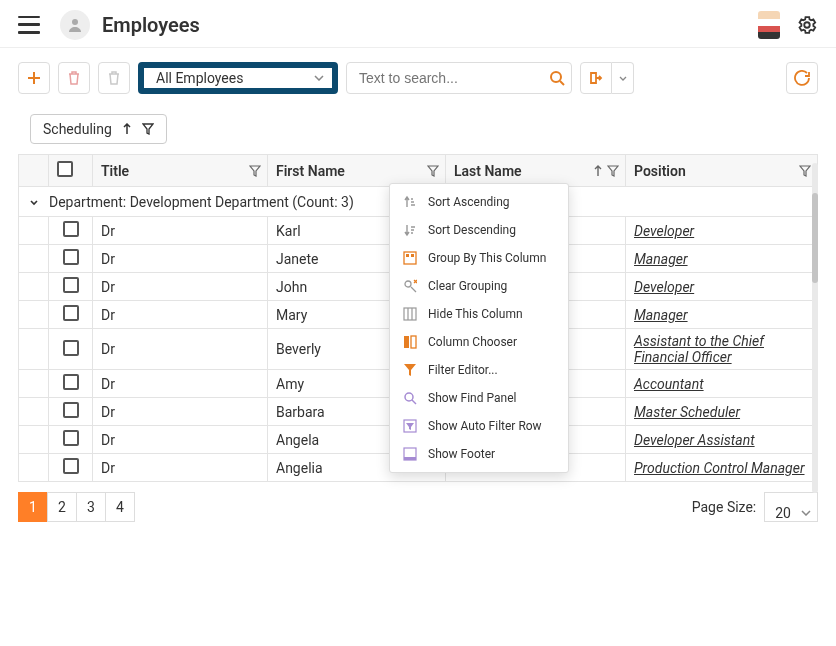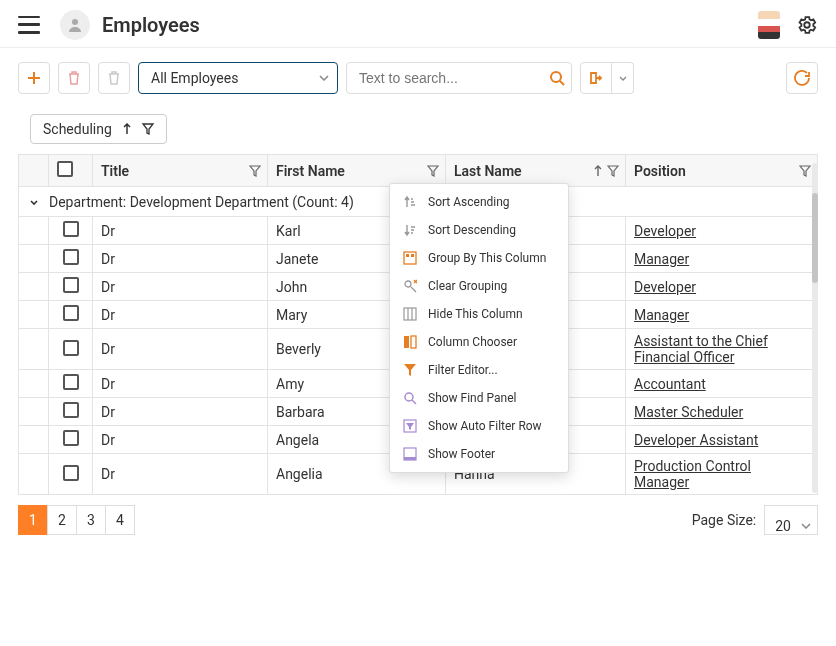--- a/index.html
+++ b/index.html
@@ -41,21 +41,21 @@
     display:flex; align-items:center; gap:8px;
     padding: 14px 18px 10px 18px;
   }
   .tbtn {
     height:32px; min-width:32px; border:1px solid #ddd; border-radius:4px;
     background:#fff; display:flex; align-items:center; justify-content:center;
     cursor:pointer; position:relative;
   }
   .tbtn.orange svg { stroke:#e67e22; fill:#e67e22; }
   .select-all-emp {
-    height:32px; border:1px solid #0c4a6e; border-radius:4px; background:#fff;
+    height:32px; border:6px solid #0c4a6e; border-radius:4px; background:#fff;
     display:flex; align-items:center; padding:0 8px 0 12px; cursor:pointer;
     width: 200px; justify-content:space-between;
   }
   .searchbox {
     height:32px; border:1px solid #ddd; border-radius:4px; background:#fff;
     display:flex; align-items:center; padding:0 0 0 10px; width: 226px;
   }
   .searchbox input { border:none; outline:none; flex:1; font-size:14px; }
   .searchbox .sbtn { width:32px; height:30px; display:flex;align-items:center;justify-content:center; cursor:pointer; }
   .export-group { display:flex; }
@@ -73,21 +73,21 @@
     border:1px solid #ccc; border-radius:4px; padding:6px 12px; cursor:pointer;
     background:#fff;
   }
 
   table.gridtbl { width:100%; border-collapse:collapse; table-layout:fixed; }
   table.gridtbl th, table.gridtbl td {
     border:1px solid #e3e3e3; text-align:left; font-size:14px;
     height:28px; padding:4px 8px; vertical-align:middle;
   }
   table.gridtbl th { background:#f7f7f7; font-weight:600; position:relative; padding:6px 8px;}
-  table.gridtbl td.cell-link span { text-decoration:underline; cursor:pointer; }
+  table.gridtbl td.cell-link span { text-decoration:underline; cursor:pointer;font-style:italic; }
   .col-exp { width:30px; }
   .col-chk { width:44px; }
   .col-title { width:175px;}
   .col-first { width:178px;}
   .col-last { width:180px;}
   .col-pos { }
   .th-icons { position:absolute; right:6px; top:50%; transform:translateY(-50%); display:flex; gap:4px; align-items:center;}
   .chk { width:16px; height:16px; border:2px solid #555; border-radius:2px; display:inline-block; cursor:pointer; background:#fff;}
   tr.group-row td { background:#fff; font-size:14px; height:30px;}
   tr.group-row .expander{ cursor:pointer; display:inline-flex;}
@@ -264,21 +264,21 @@
             </span>
         </th>
       </tr>
     </thead>
     <tbody id="grid-body">
         <tr class="group-row">
           <td colspan="6"><span class="expander" style="margin:0 10px 0 2px;display:inline-flex;vertical-align:middle;">
               <svg width="10" height="10" viewBox="0 0 10 10">
                 <path d="M2 3l3 3 3-3" fill="none" stroke="#333" stroke-width="1.6"></path>
               </svg>
-            </span><span>Department: Development Department (Count: 4)</span></td>
+            </span><span>Department: Development Department (Count: 3)</span></td>
         </tr>
         <tr>
           <td></td>
           <td style="text-align:center;"><span class="chk"></span></td>
           <td>Dr</td>
           <td>Karl</td>
           <td></td>
           <td class="cell-link"><span>Developer</span></td>
         </tr>
         <tr>

